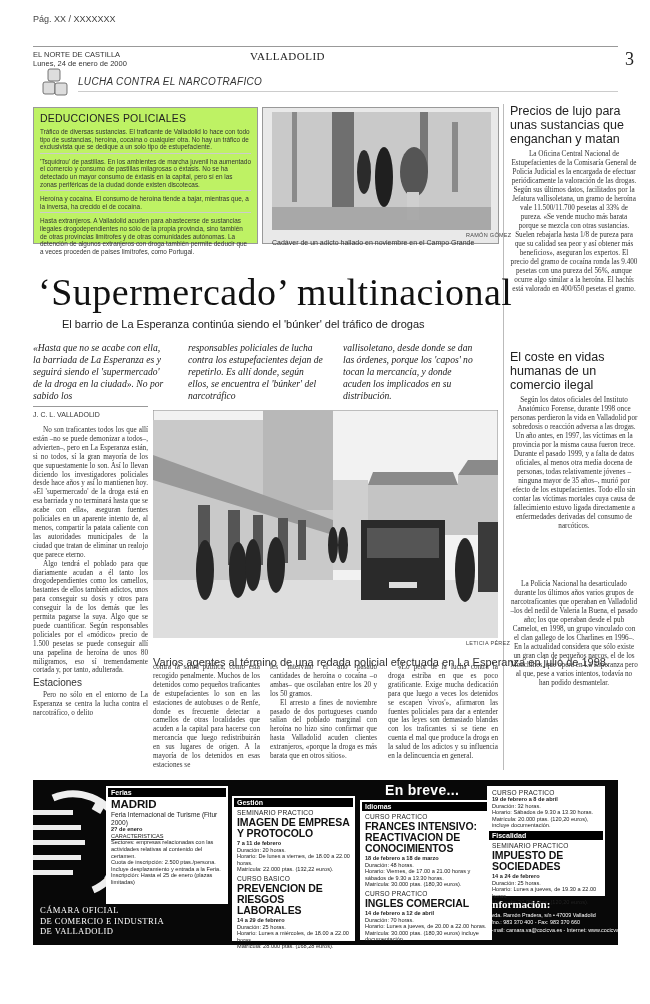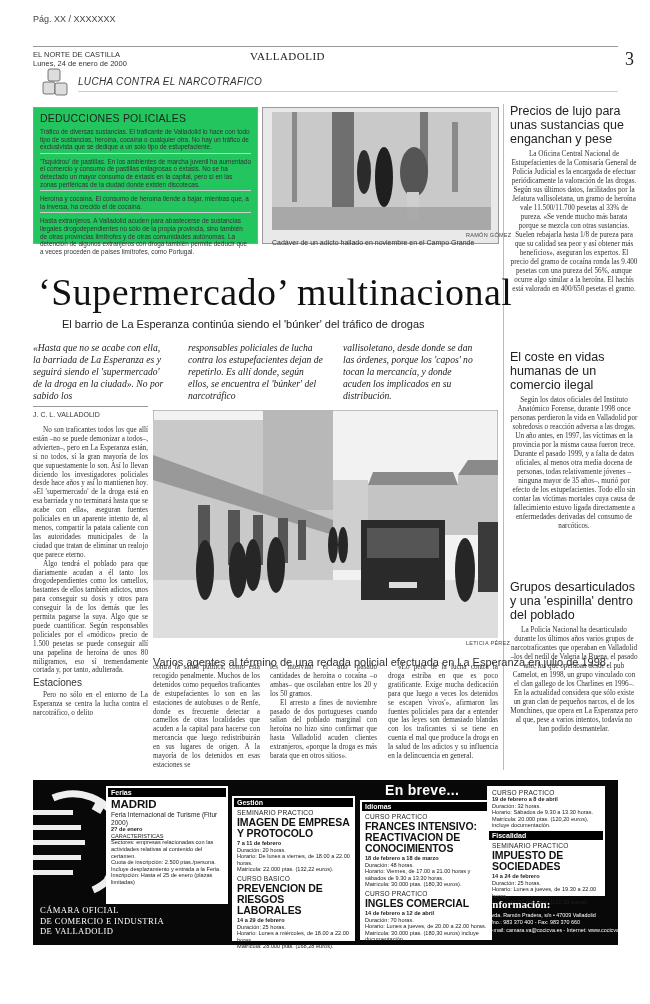--- a/index.html
+++ b/index.html
@@ -7,21 +7,21 @@
   .abs{position:absolute;}
   .sans{font-family:"Liberation Sans",sans-serif;}
   .serif{font-family:"Liberation Serif",serif;}
   .pagecode{left:33px;top:14px;font-size:9px;color:#444;}
   .rule{background:#999;height:1px;}
   .paper-name{left:33px;top:50px;font-size:7.5px;line-height:9px;color:#333;}
   .section-title{left:250px;top:50px;font-size:11px;letter-spacing:0.5px;font-variant:small-caps;}
   .page-num{left:625px;top:49px;font-size:18px;}
   .topic{left:78px;top:76px;font-size:10px;font-style:italic;letter-spacing:.3px;color:#333;}
   .logo-cubes{left:40px;top:68px;width:30px;height:30px;}
-  .box{left:33px;top:107px;width:225px;height:137px;background:#22c55e;border:1px solid #999;padding:4px 6px;box-sizing:border-box;}
+  .box{left:33px;top:107px;width:225px;height:137px;background:#bef264;border:1px solid #999;padding:4px 6px;box-sizing:border-box;}
   .box h3{margin:0 0 4px;font-size:10.5px;font-weight:normal;letter-spacing:.2px;font-family:"Liberation Sans",sans-serif;}
   .box p{margin:0 0 4px;font-size:6.4px;line-height:7.6px;font-family:"Liberation Sans",sans-serif;color:#333;border-bottom:1px solid #ccc;padding-bottom:2px;}
   .box p:last-child{border-bottom:none;}
   .photo1-wrap{left:262px;top:107px;width:237px;height:137px;background:#e9e9e9;border:1px solid #999;box-sizing:border-box;}
   .photo1{left:272px;top:112px;width:219px;height:118px;}
   .credit{font-size:5.5px;color:#444;font-family:"Liberation Sans",sans-serif;letter-spacing:.3px;}
   .cap{font-size:7px;font-family:"Liberation Sans",sans-serif;color:#333;}
   .side-h{font-family:"Liberation Sans",sans-serif;font-size:12.5px;line-height:14px;color:#222;margin:0 0 4px;font-weight:normal;}
   .side-p{font-size:7.2px;line-height:9px;text-align:center;color:#333;margin:0;}
   .headline{left:38px;top:270px;font-size:38px;letter-spacing:.5px;color:#111;white-space:nowrap;}
@@ -85,29 +85,28 @@
   <ellipse cx="92" cy="60" rx="7" ry="22" fill="#2b2b2b"></ellipse>
   <ellipse cx="112" cy="65" rx="9" ry="30" fill="#1f1f1f"></ellipse>
   <ellipse cx="142" cy="60" rx="14" ry="25" fill="#555"></ellipse>
   <rect x="135" y="80" width="12" height="28" fill="#cfcfcf"></rect>
   <rect x="0" y="95" width="219" height="23" fill="#9a9a9a" opacity=".7"></rect>
 </svg>
 <div class="abs credit" style="left:466px;top:232px;">RAMÓN GÓMEZ</div>
 <div class="abs cap" style="left:272px;top:239px;">Cadáver de un adicto hallado en noviembre en el Campo Grande</div>
 
 <div class="abs" style="left:510px;top:104px;width:128px;">
-  <h2 class="side-h">Precios de lujo para unas sustancias que enganchan y pese</h2>
+  <h2 class="side-h">Precios de lujo para unas sustancias que enganchan y matan</h2>
   <p class="side-p">La Oficina Central Nacional de Estupefacientes de la Comisaría General de Policía Judicial es la encargada de efectuar periódicamente la valoración de las drogas. Según sus últimos datos, facilitados por la Jefatura vallisoletana, un gramo de heroína vale 11.500/11.700 pesetas al 33% de pureza. «Se vende mucho más barata porque se mezcla con otras sustancias. Suelen rebajarla hasta 1/8 de pureza para que su calidad sea peor y así obtener más beneficios», aseguran los expertos. El precio del gramo de cocaína ronda las 9.400 pesetas con una pureza del 56%, aunque ocurre algo similar a la heroína. El hachís está valorado en 400/650 pesetas el gramo.</p>
 </div>
 <div class="abs" style="left:510px;top:350px;width:128px;">
   <h2 class="side-h">El coste en vidas humanas de un comercio ilegal</h2>
   <p class="side-p">Según los datos oficiales del Instituto Anatómico Forense, durante 1998 once personas perdieron la vida en Valladolid por sobredosis o reacción adversa a las drogas. Un año antes, en 1997, las víctimas en la provincia por la misma causa fueron trece. Durante el pasado 1999, y a falta de datos oficiales, al menos otra media docena de personas, todas relativamente jóvenes –ninguna mayor de 35 años–, murió por efecto de los estupefacientes. Todo ello sin contar las víctimas mortales cuya causa de fallecimiento estuvo ligada directamente a enfermedades derivadas del consumo de narcóticos.</p>
 </div>
 <div class="abs" style="left:510px;top:580px;width:128px;">
-  <h2 class="side-h">Grupos desarticulados y una 'espinilla' dentro del poblado</h2>
   <p class="side-p">La Policía Nacional ha desarticulado durante los últimos años varios grupos de narcotraficantes que operaban en Valladolid –los del nedil de Valeria la Buena, el pasado año; los que operaban desde el pub Camelot, en 1998, un grupo vinculado con el clan gallego de los Charlines en 1996–. En la actualidad considera que sólo existe un gran clan de pequeños narcos, el de los Monchines, que opera en La Esperanza pero al que, pese a varios intentos, todavía no han podido desmantelar.</p>
 </div>
 <div class="abs" style="left:503px;top:104px;width:1px;height:666px;background:#bbb;"></div>
 
 <div class="abs headline serif">‘Supermercado’ multinacional</div>
 <div class="abs subhead">El barrio de La Esperanza continúa siendo el 'búnker' del tráfico de drogas</div>
 
 <div class="abs lede serif" style="left:33px;">«Hasta que no se acabe con ella, la barriada de La Esperanza es y seguirá siendo el 'supermercado' de la droga en la ciudad». No por sabido los</div>
 <div class="abs lede serif" style="left:188px;">responsables policiales de lucha contra los estupefacientes dejan de repetirlo. Es allí donde, según ellos, se encuentra el 'búnker' del narcotráfico</div>
 <div class="abs lede serif" style="left:343px;">vallisoletano, desde donde se dan las órdenes, porque los 'capos' no tocan la mercancía, y donde acuden los implicados en su distribución.</div>

